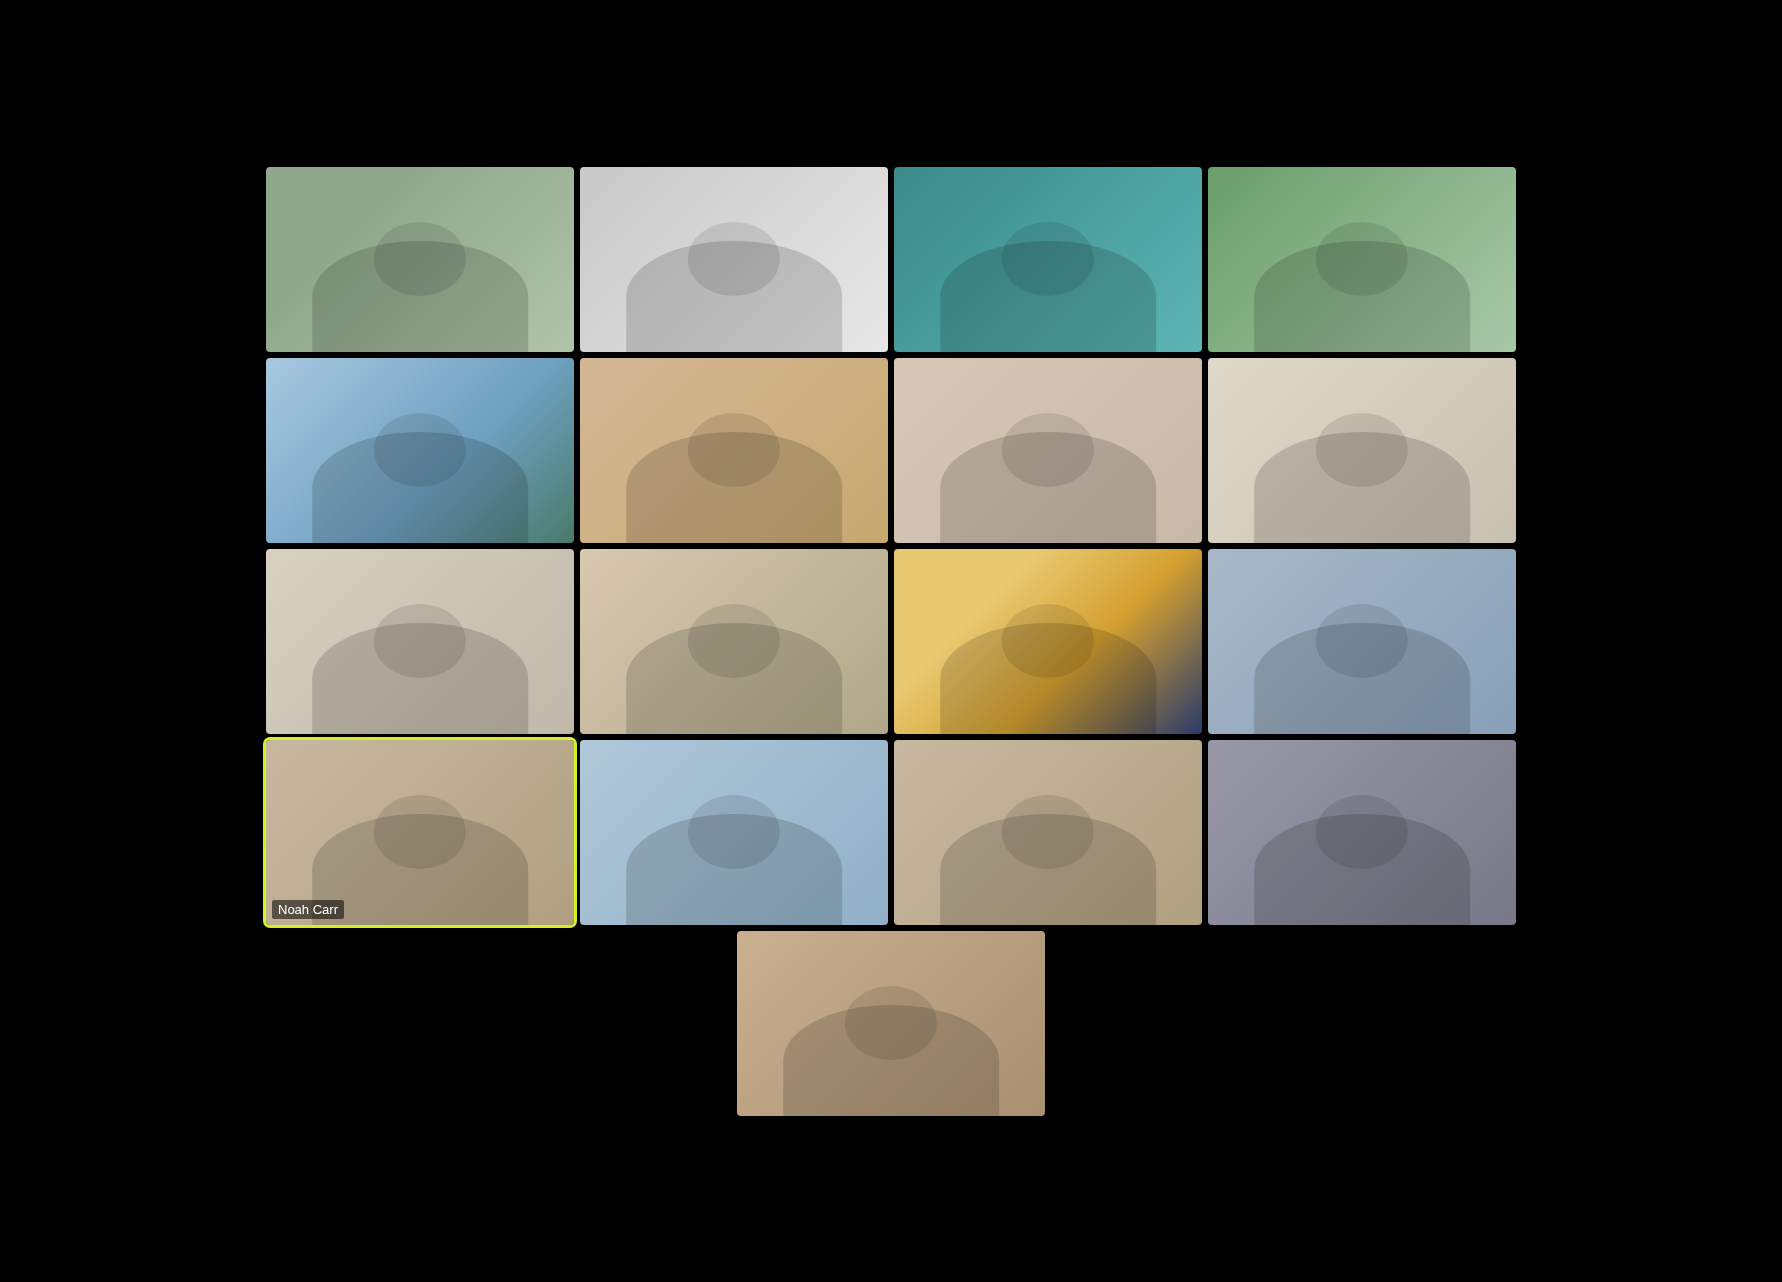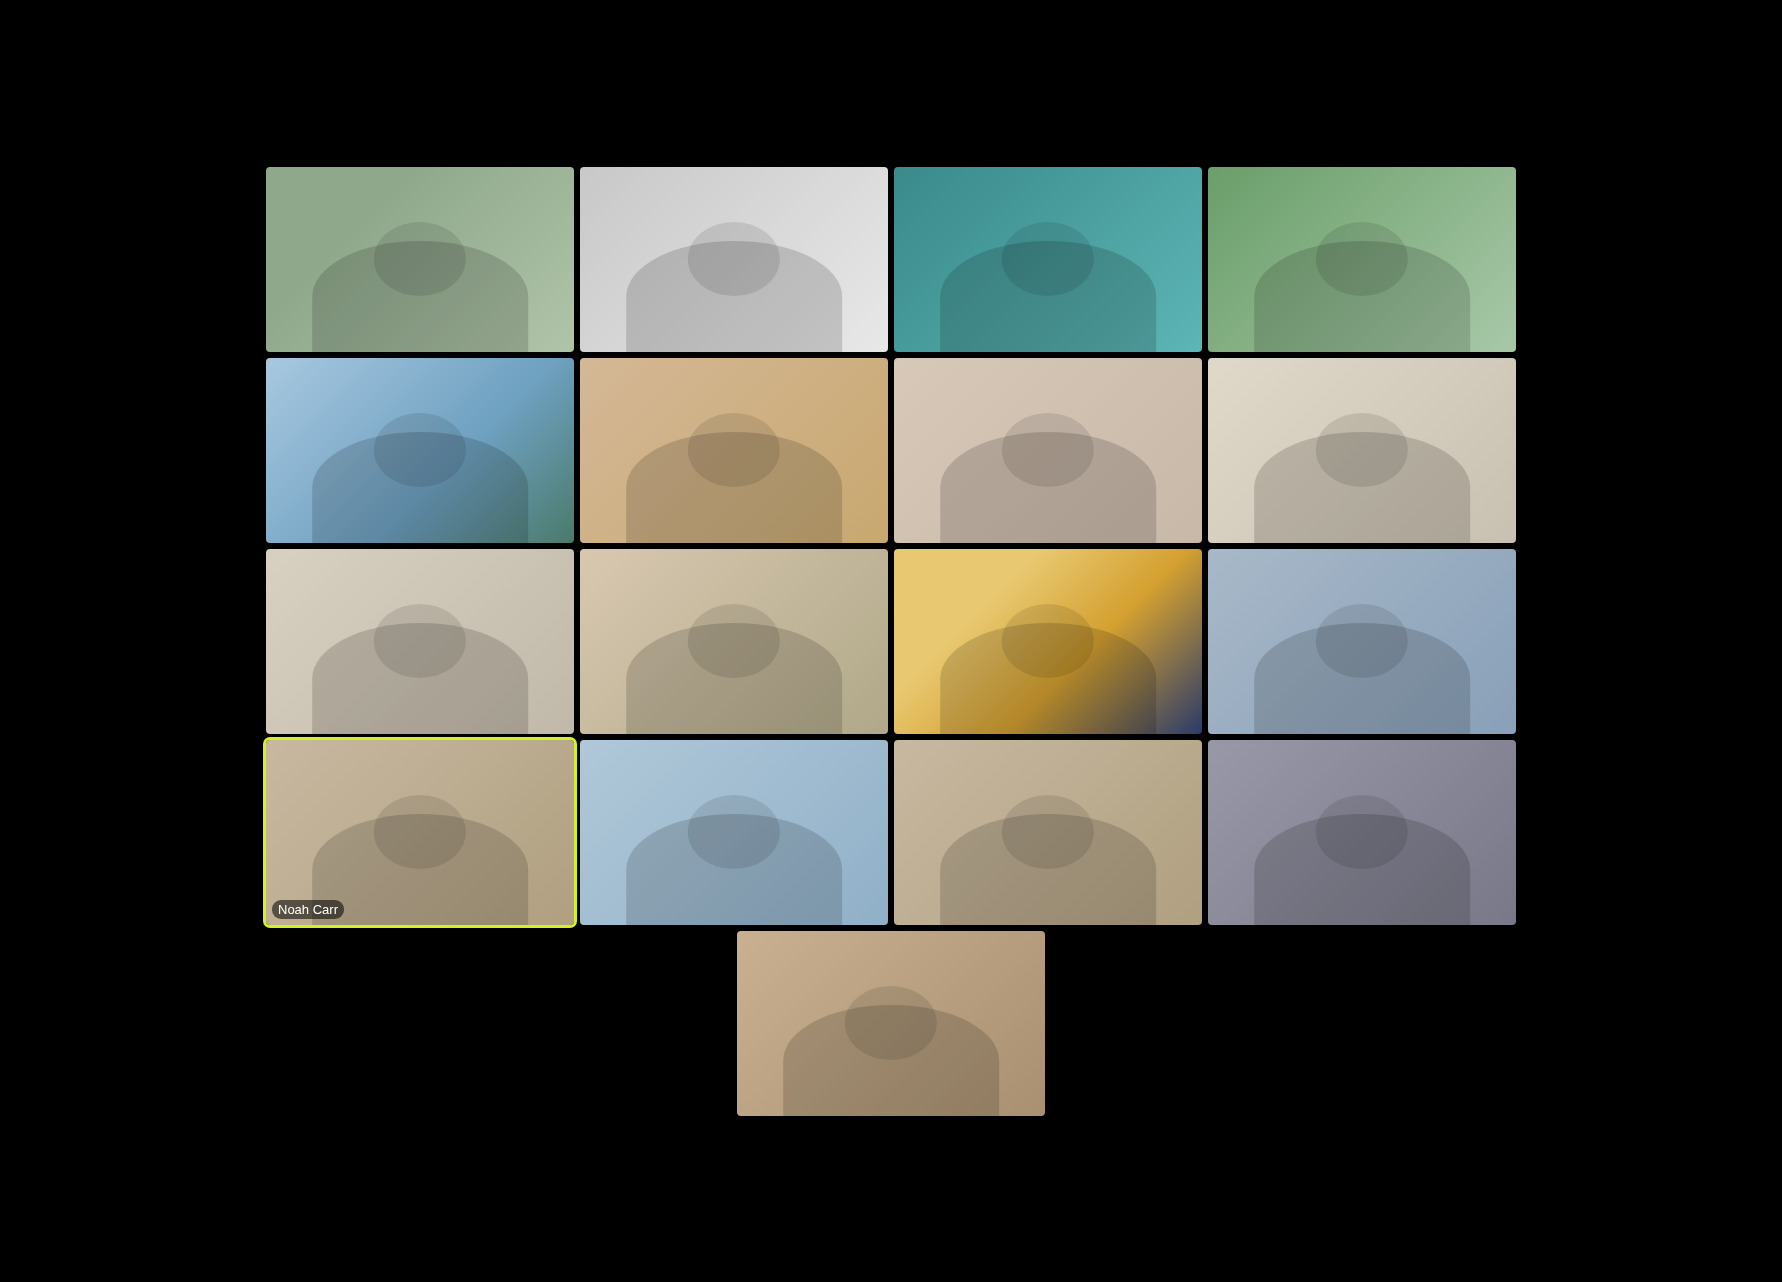--- a/index.html
+++ b/index.html
@@ -52,21 +52,21 @@
     .row-5 .video-cell { width: 308px; height: 185px; }
 
     .name-label {
       position: absolute;
       bottom: 6px;
       left: 6px;
       background: rgba(0,0,0,0.55);
       color: #fff;
       font-size: 13px;
       padding: 2px 6px;
-      border-radius: 9px;
+      border-radius: 2px;
     }
 
     
     .bg-1  { background: linear-gradient(135deg, #8fa88c 30%, #b0c4a8 100%); }
     .bg-2  { background: linear-gradient(135deg, #c8c8c8 0%, #e8e8e8 100%); }
     .bg-3  { background: linear-gradient(135deg, #3a8a8a 0%, #5db5b5 100%); }
     .bg-4  { background: linear-gradient(135deg, #6a9e6a 0%, #a8c8a8 100%); }
     .bg-5  { background: linear-gradient(135deg, #a8c8e0 0%, #6ea0c0 60%, #4a7a6a 100%); }
     .bg-6  { background: linear-gradient(135deg, #d4b896 0%, #c8a870 100%); }
     .bg-7  { background: linear-gradient(135deg, #d8c8b8 0%, #c8b8a8 100%); }

